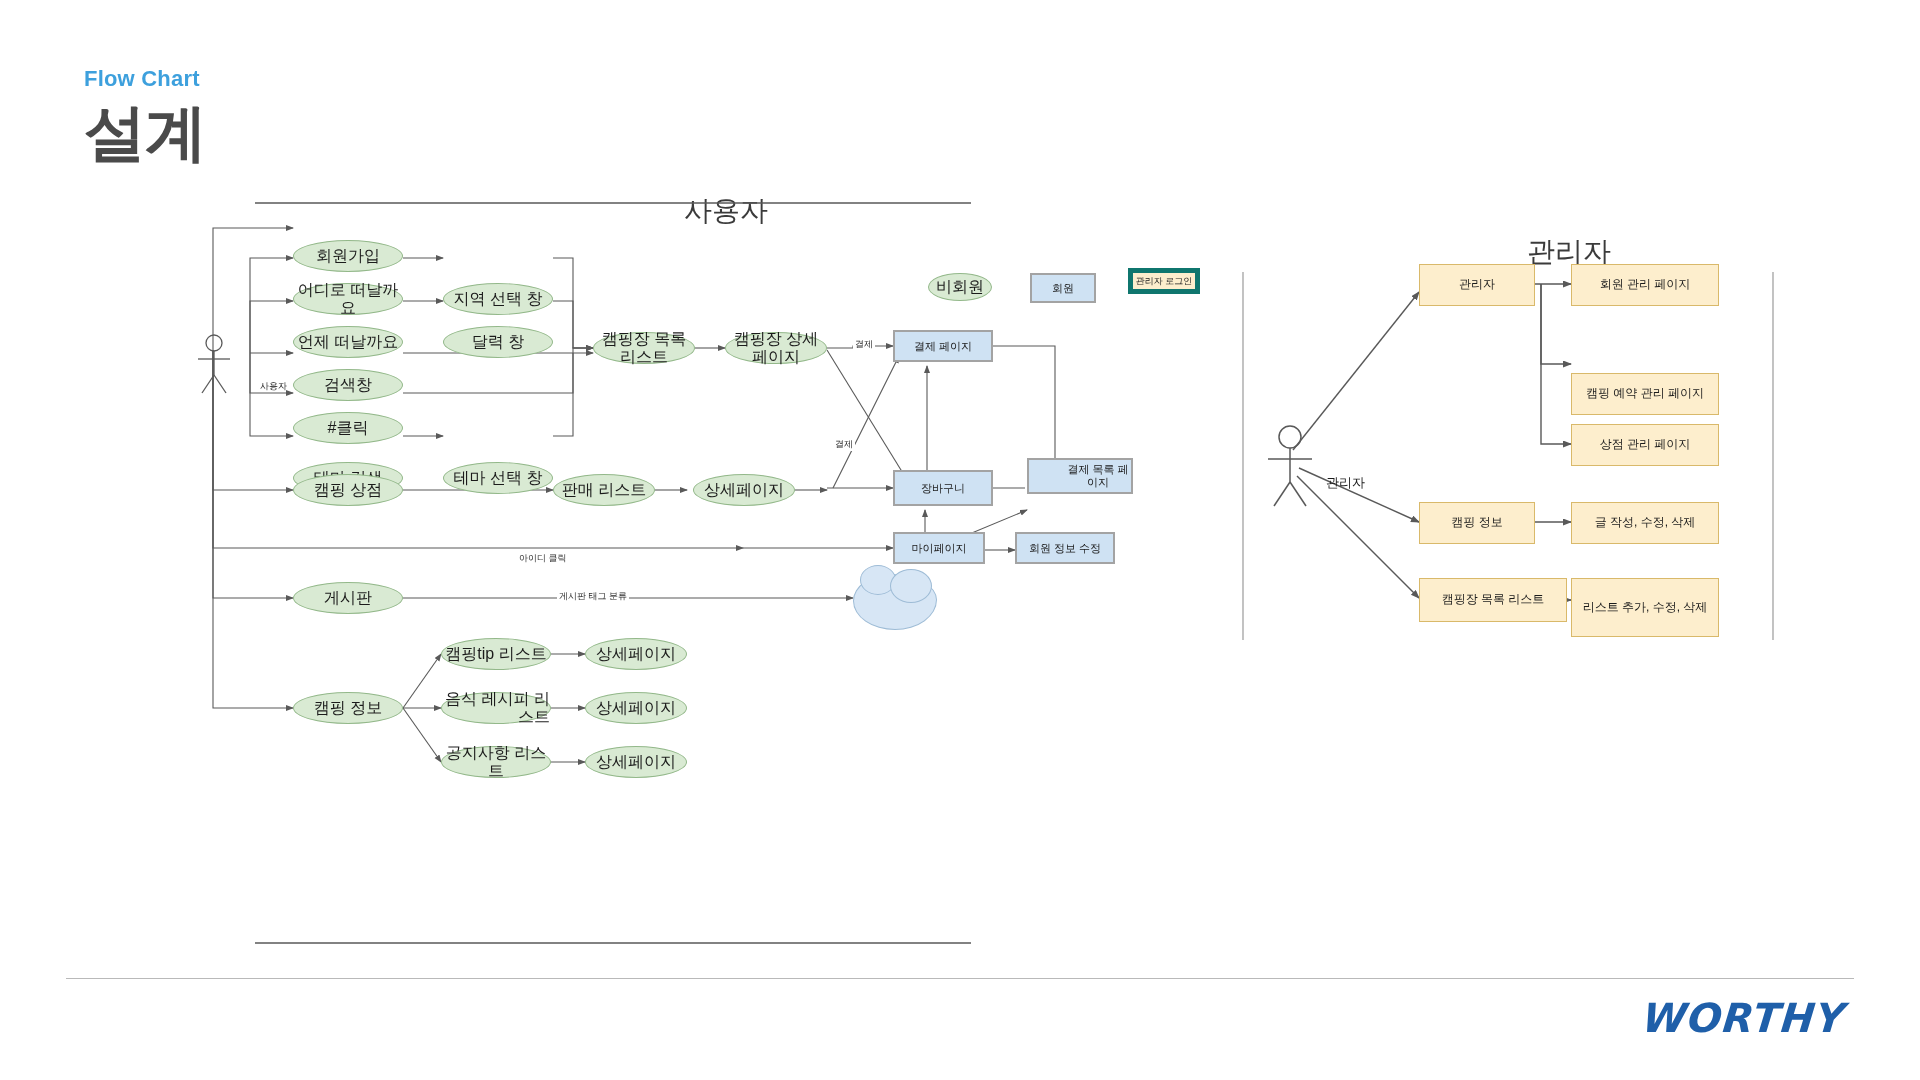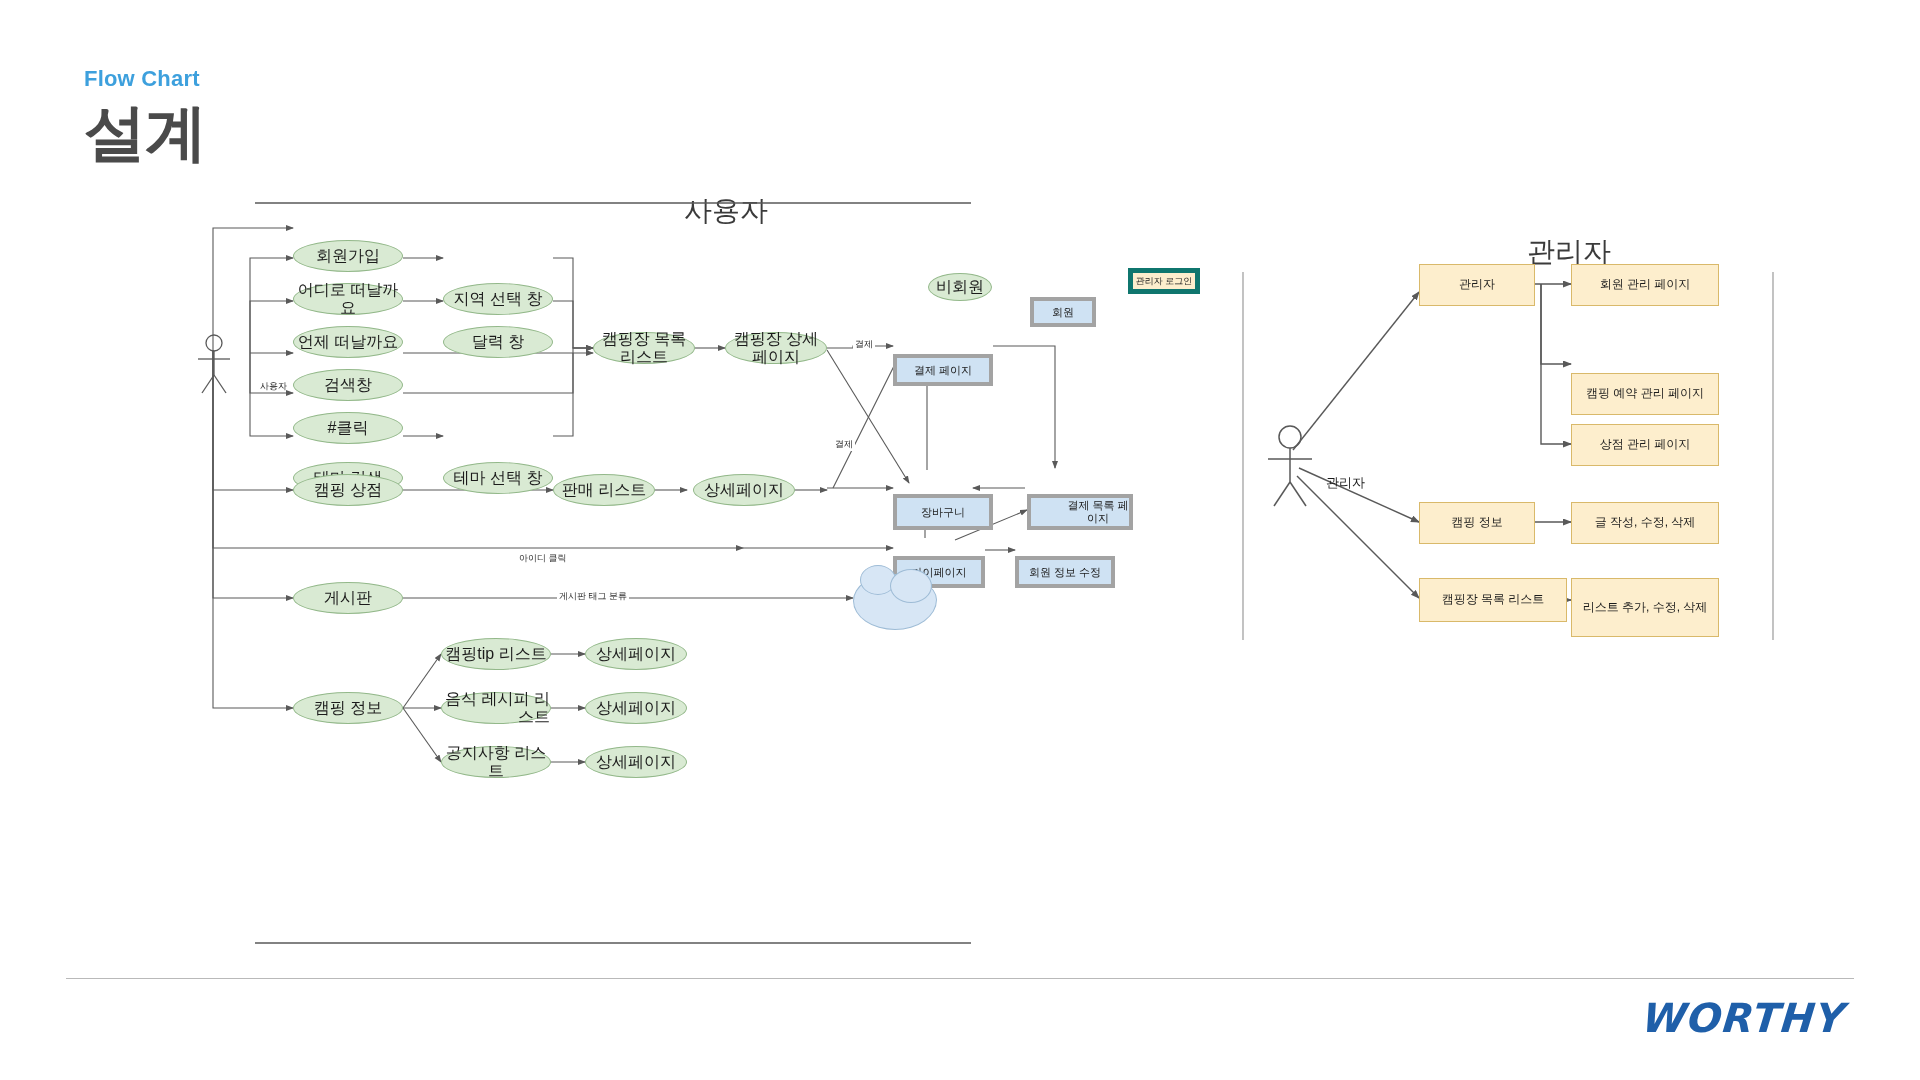--- a/index.html
+++ b/index.html
@@ -70,23 +70,22 @@
     z-index: 3;
   }
   .node-ellipse {
     background: #d9ead3;
     border: 1px solid #93b88a;
     border-radius: 50%;
     font-size: 16px;
   }
   .node-box {
     background: #cfe2f3;
-    border: 4px solid #a3a3a3;
+    border: 2px solid #a3a3a3;
     font-size: 11px;
-    margin-top: 24px;
   }
   .node-admin {
     background: #fdeecd;
     border: 1px solid #d9b96a;
     font-size: 12px;
   }
   .node-legend-admin {
     background: #fdeecd;
     border: 5px solid #0f766e;
     font-size: 9px;
@@ -276,21 +275,21 @@
   <div class="node node-ellipse" style="left:38px;  top:454px; width:110px; height:32px;">캠핑 정보</div>
   <div class="node node-ellipse" style="left:186px; top:400px; width:110px; height:32px;">캠핑tip 리스트</div>
   <div class="node node-ellipse" style="left:330px; top:400px; width:102px; height:32px;">상세페이지</div>
   <div class="node node-ellipse" style="left:186px; top:454px; width:110px; height:32px;text-align:right;">음식 레시피 리스트</div>
   <div class="node node-ellipse" style="left:330px; top:454px; width:102px; height:32px;">상세페이지</div>
   <div class="node node-ellipse" style="left:186px; top:508px; width:110px; height:32px;">공지사항 리스트</div>
   <div class="node node-ellipse" style="left:330px; top:508px; width:102px; height:32px;">상세페이지</div>
 
   <div class="node node-box" style="left:638px; top:92px;  width:100px; height:32px;">결제 페이지</div>
   <div class="node node-box" style="left:638px; top:232px; width:100px; height:36px;">장바구니</div>
-  <div class="node node-box" style="left:772px; top:232px; width:106px; height:36px;padding-left:36px;">결제 목록 페이지</div>
+  <div class="node node-box" style="left:772px; top:220px; width:106px; height:36px;padding-left:36px;">결제 목록 페이지</div>
   <div class="node node-box" style="left:638px; top:294px; width:92px;  height:32px;">마이페이지</div>
   <div class="node node-box" style="left:760px; top:294px; width:100px; height:32px;">회원 정보 수정</div>
 
   <div class="node node-cloud" id="board-tags-cloud" style="left:598px; top:336px; width:84px; height:56px;">
       <div></div>
     </div>
 
   <div class="edge-label" style="left:598px; top:100px;">결제</div>
   <div class="edge-label" style="left:578px; top:200px;">결제</div>
   <div class="edge-label" style="left:262px; top:314px;">아이디 클릭</div>

